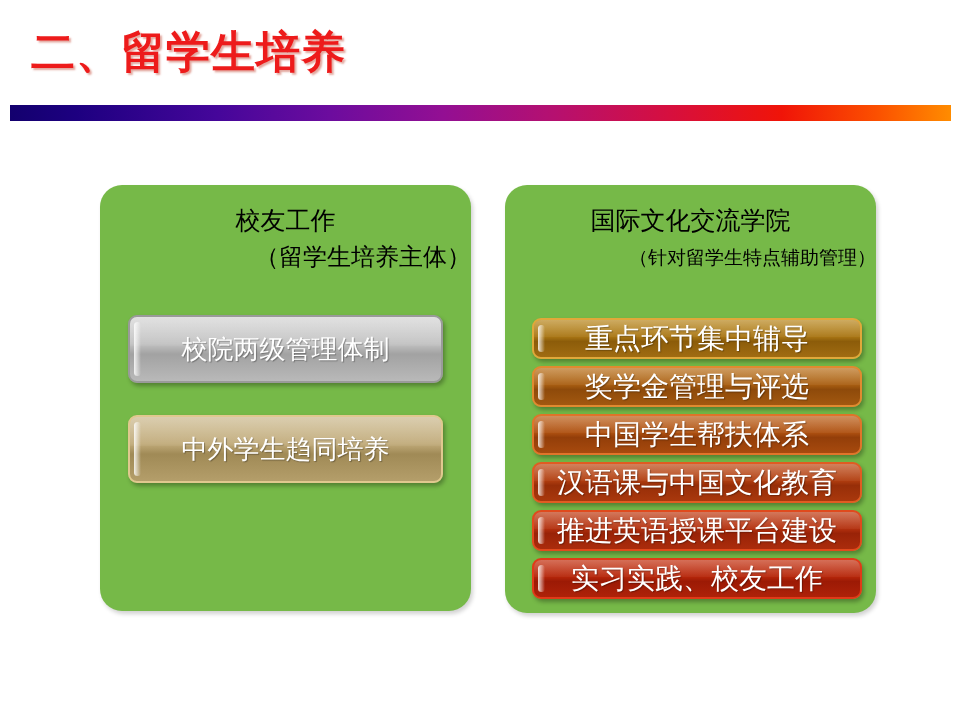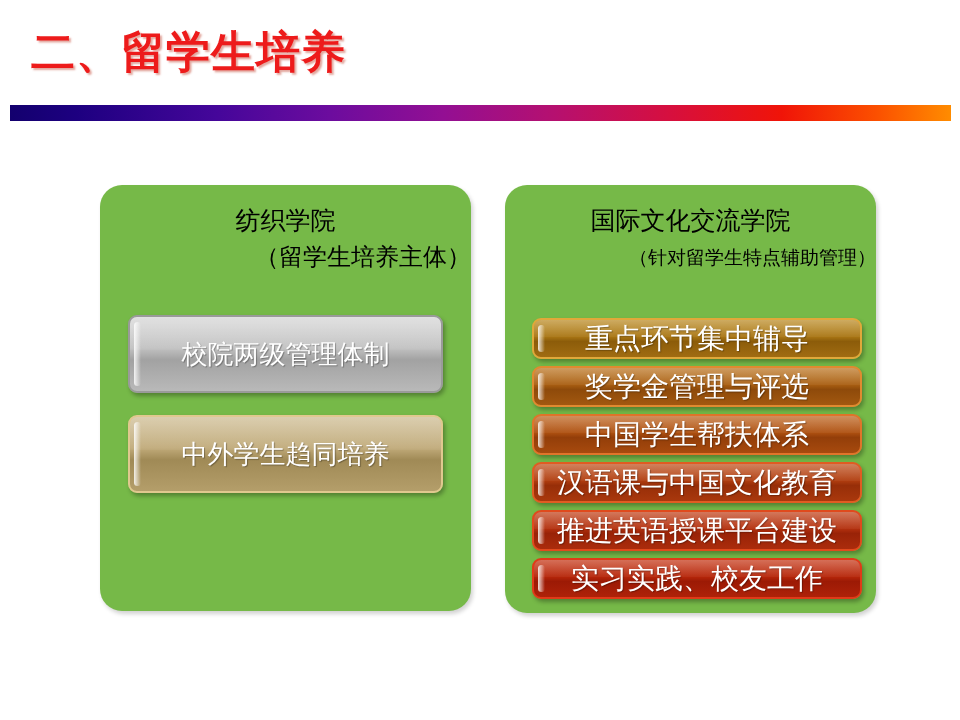--- a/index.html
+++ b/index.html
@@ -133,21 +133,21 @@
   }
   .btn .btn-label {
     position: relative;
     z-index: 2;
   }
 
   
   .btn-l {
     left: 128px;
     width: 315px;
-    height: 78px;
+    height: 68px;
     font-size: 26px;
   }
   #btn-l1 {
     top: 315px;
     background: linear-gradient(to bottom, #d4d4d4 0%, #c1c1c1 42%, #a2a2a2 58%, #b9b9b9 100%);
     border: 2px solid #9a9a9a;
   }
   #btn-l2 {
     top: 415px;
     background: linear-gradient(to bottom, #cbb88c 0%, #c0aa79 42%, #a08a56 58%, #b49e6a 100%);
@@ -202,21 +202,21 @@
 
 <div id="slide">
 
   <div id="slide-title">二、留学生培养</div>
 
   <div id="title-rule"></div>
 
   <div class="panel" id="panel-left">
 
     <div class="panel-heading">
-      <span class="line1">纺织学院</span>
+      <span class="line1">校友工作</span>
       <span class="line2">（留学生培养主体）</span>
     </div>
   </div>
 
   <div class="btn btn-l" id="btn-l1">
     <span class="btn-label">校院两级管理体制</span>
   </div>
 
   <div class="btn btn-l" id="btn-l2">
     <span class="btn-label">中外学生趋同培养</span>

